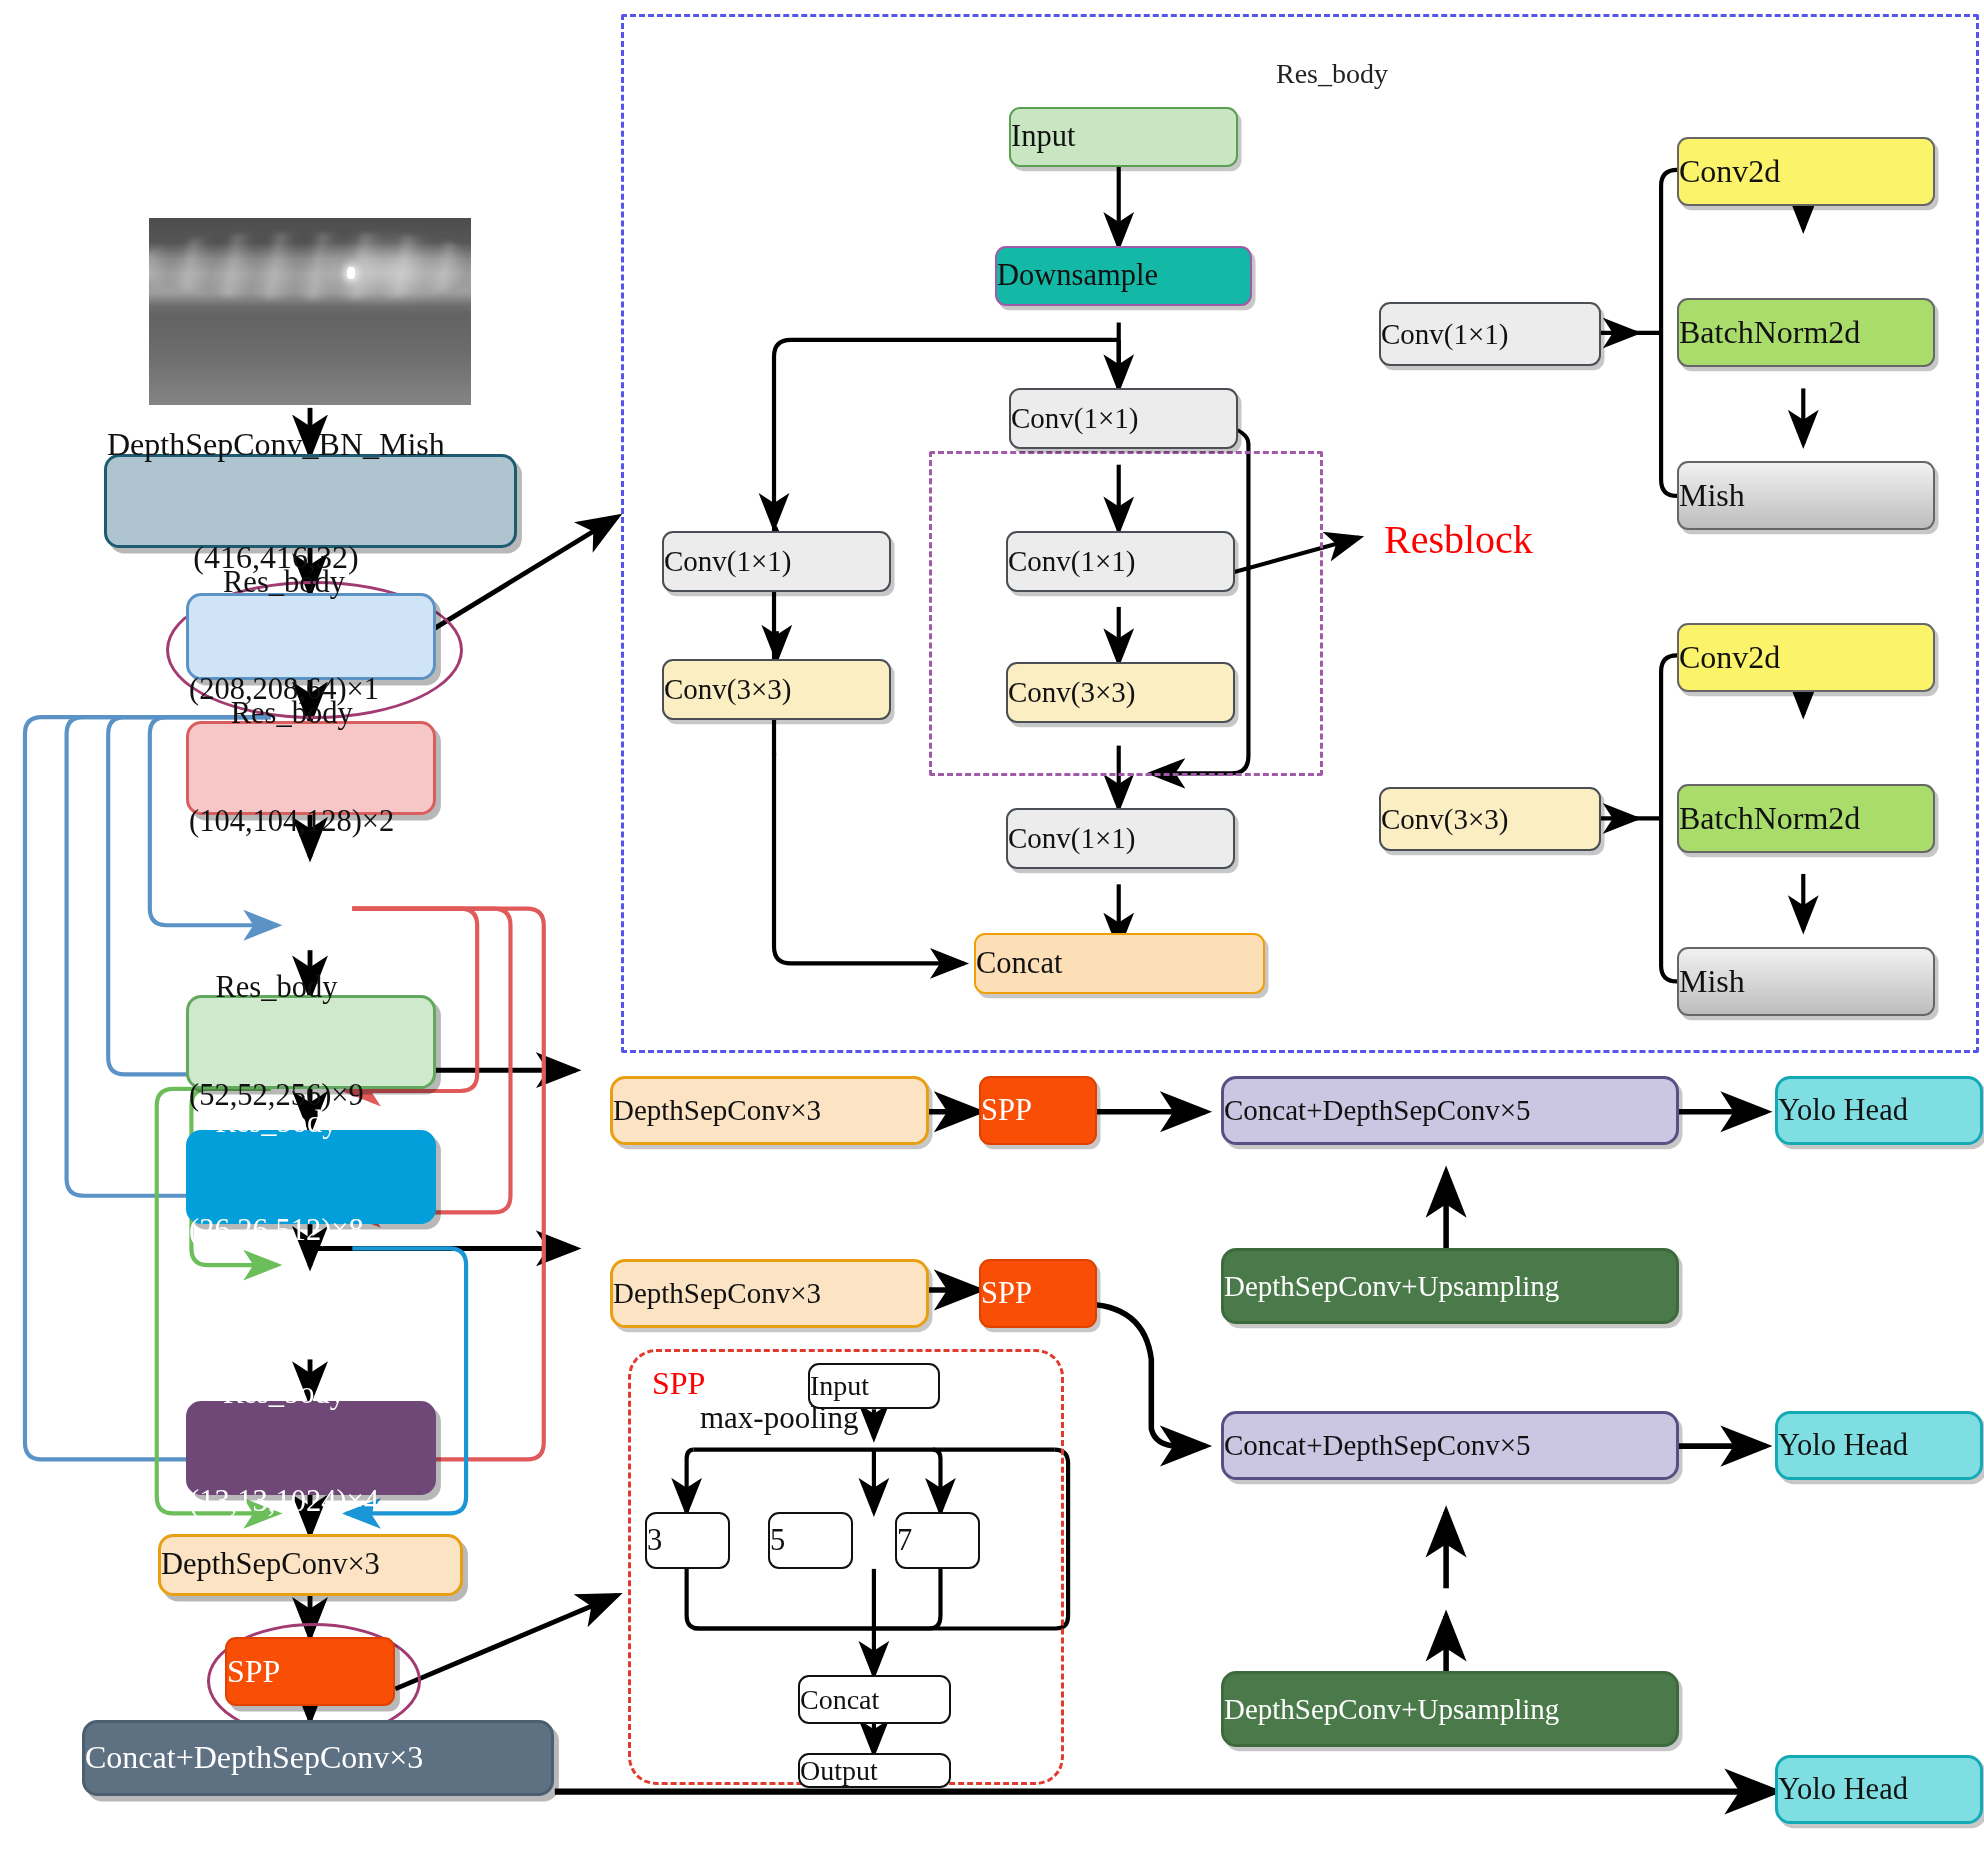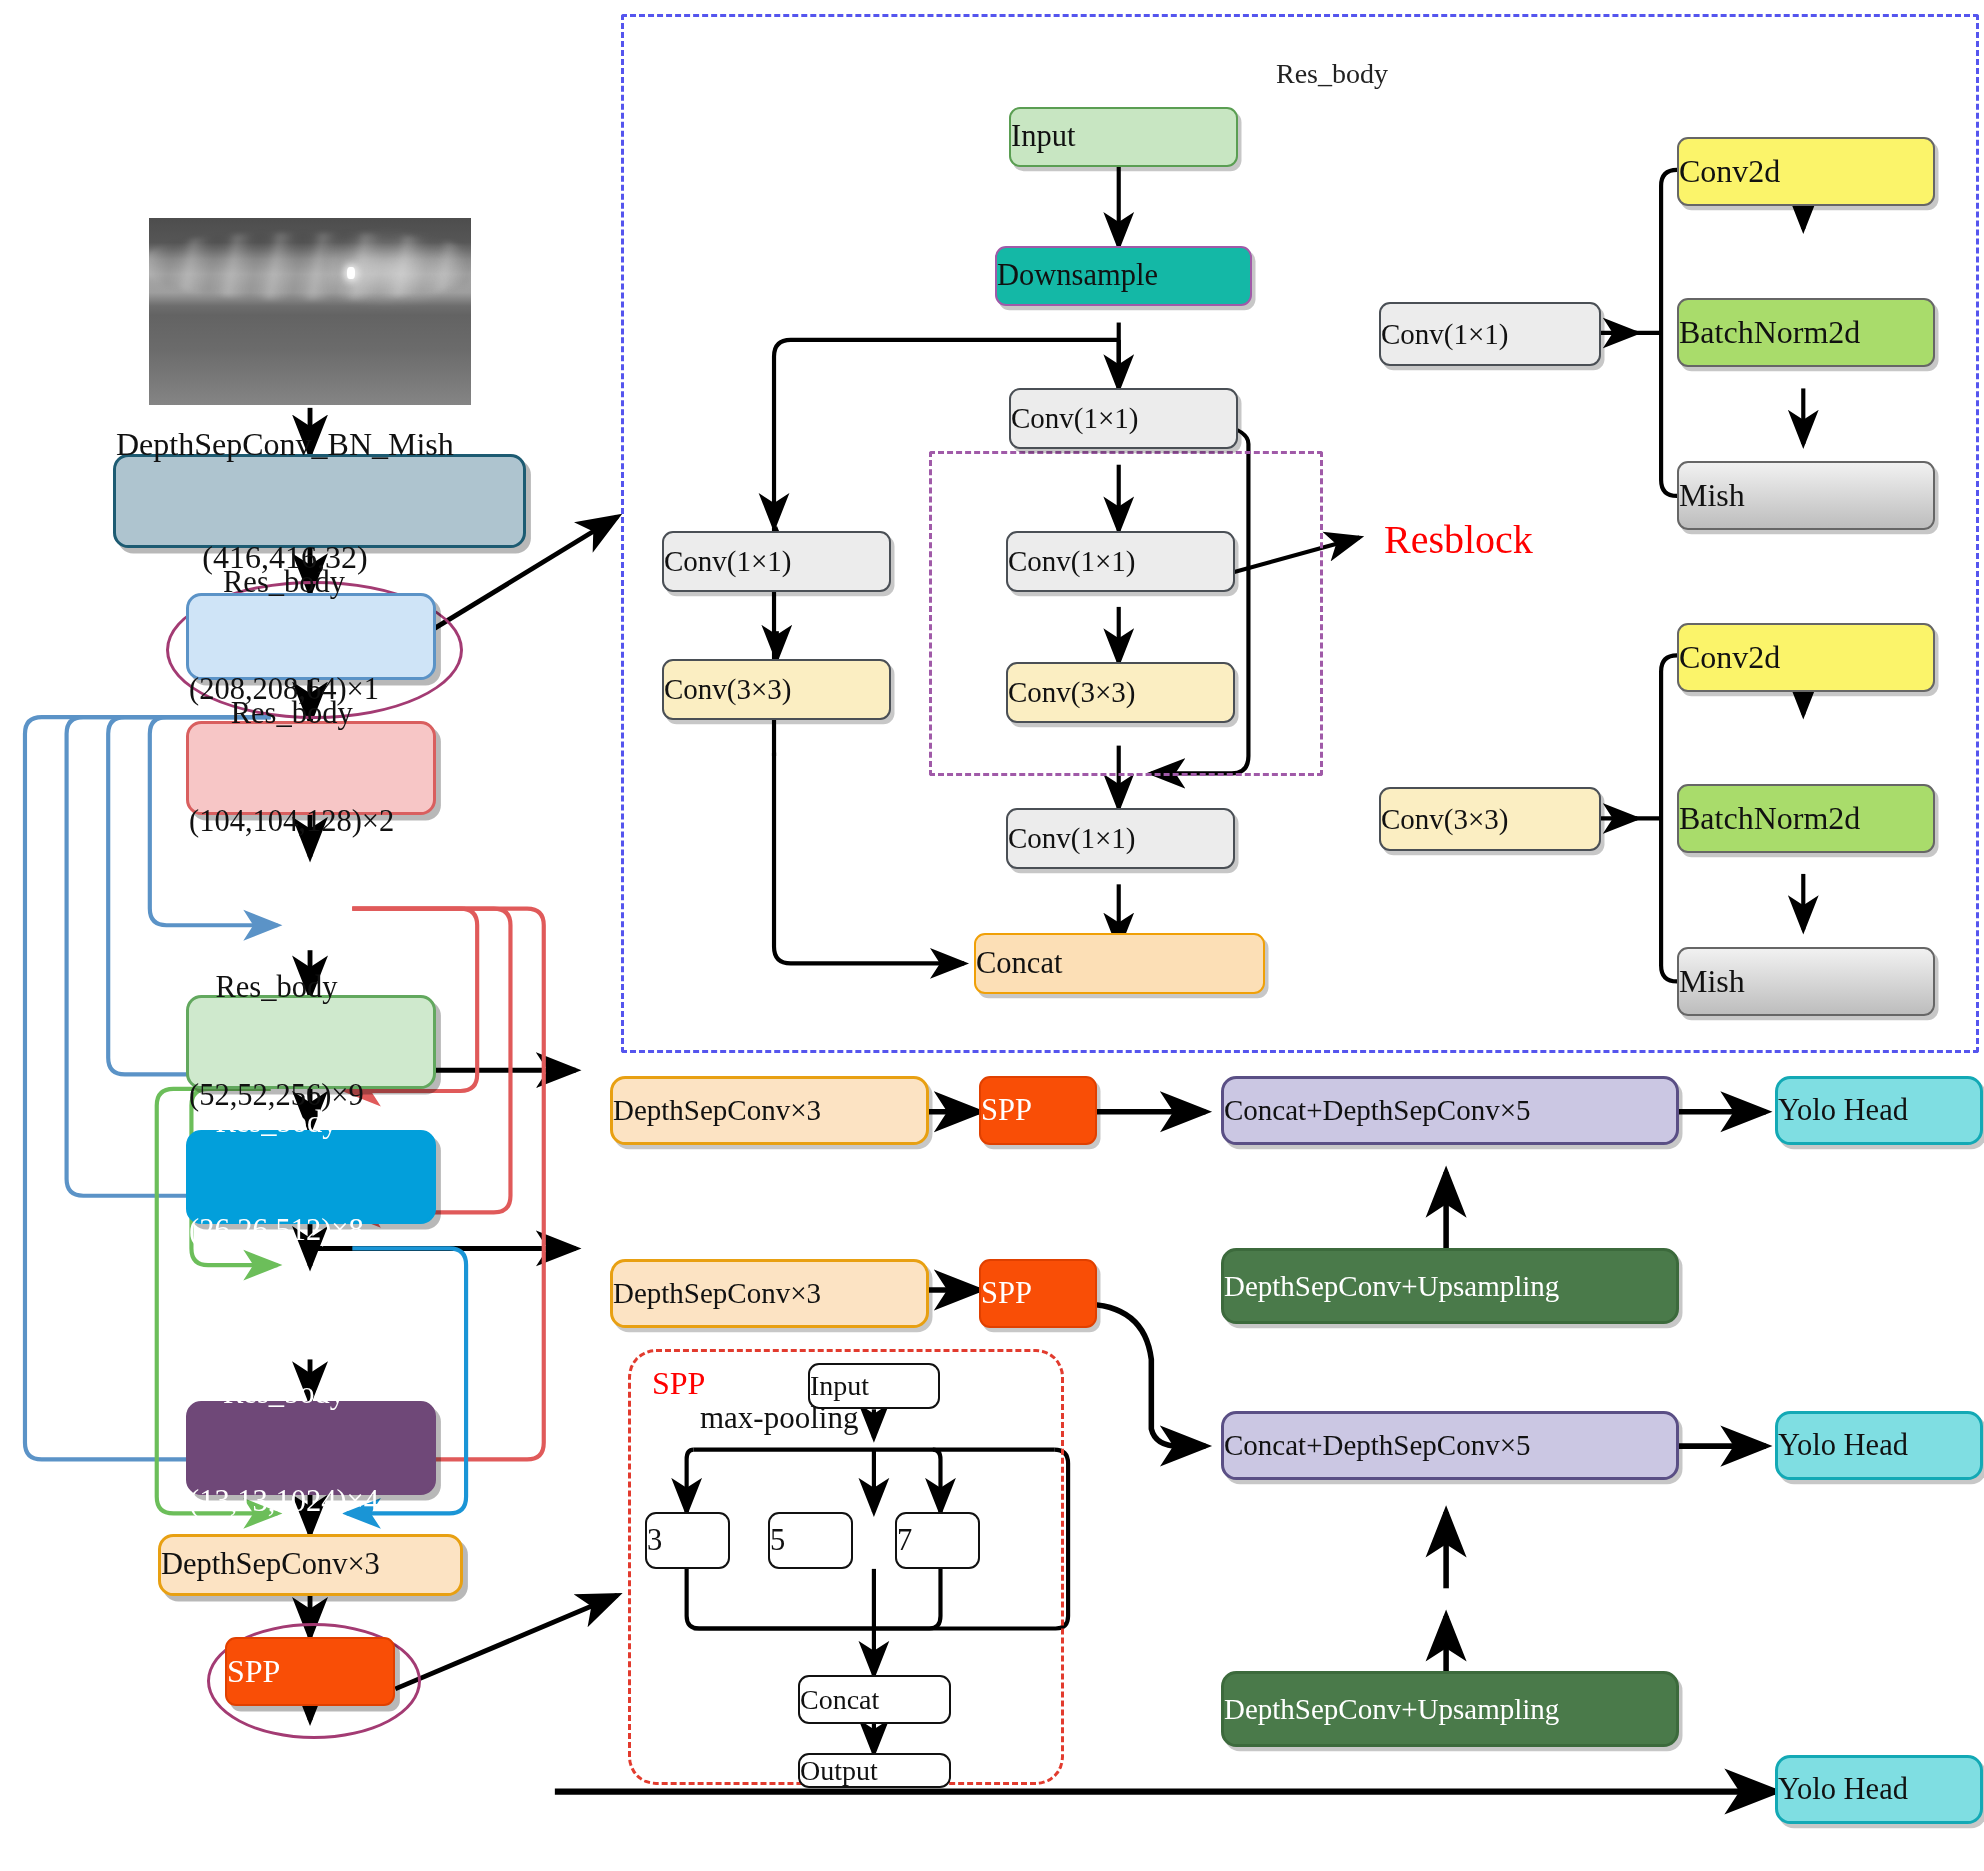--- a/index.html
+++ b/index.html
@@ -174,21 +174,21 @@
   <div class="ellipse" style="left:166px;top:581px;width:291px;height:132px;"></div>
   <div class="ellipse" style="left:207px;top:1623px;width:208px;height:110px;"></div>
 
   <div class="weldimg" style="left:149px;top:218px;width:322px;height:187px;">
     <div class="base"></div>
       <div class="ripples"></div>
       <div class="glow"></div>
       <div class="spot"></div>
   </div>
 
-  <div class="node rbox shadow" style="left:113px;top:454px;width:413px;height:94px;background:#aec4cf;border-color:#1d5b72;font-size:32px;color:#111;">
+  <div class="node rbox shadow" style="left:104px;top:454px;width:413px;height:94px;background:#aec4cf;border-color:#1d5b72;font-size:32px;color:#111;">
     <span><span>DepthSepConv_BN_Mish</span><br>
           <span>(416,416,32)</span></span>
   </div>
 
   <div class="node rbox shadow" style="left:186px;top:593px;width:250px;height:87px;background:#cfe4f7;border-color:#5b93c7;font-size:30.5px;color:#111;">
     <span><span>Res_body</span><br>
           <span>(208,208,64)×1</span></span>
   </div>
 
   <div class="node rbox shadow" style="left:186px;top:721px;width:250px;height:94px;background:#f7c6c6;border-color:#d95f5f;font-size:30.5px;color:#111;">
@@ -212,20 +212,23 @@
   </div>
 
   <div class="node rbox shadow" style="left:158px;top:1534px;width:305px;height:62px;background:#fce3c3;border-color:#e8a012;font-size:30.5px;color:#111;">
     <span>DepthSepConv×3</span>
   </div>
 
   <div class="node rbox-s shadow" style="left:225px;top:1637px;width:170px;height:69px;background:#f94e06;border-color:#e04000;font-size:32px;color:#fff;">
     <span>SPP</span>
   </div>
 
+  <div class="node rbox shadow" style="left:82px;top:1720px;width:472px;height:76px;background:#5d7183;border-color:#4c5f70;font-size:32px;color:#fff;">
+    <span>Concat+DepthSepConv×3</span>
+  </div>
 
   <div class="node blacklabel redlabel" style="left:1276px;top:49px;width:277px;height:49px;justify-content:flex-start;">
     <span>Res_body</span>
   </div>
 
   <div class="node rbox-s lshadow" style="left:1009px;top:107px;width:229px;height:60px;background:#c8e6c2;border-color:#5a9e52;font-size:30.5px;color:#111;">
     <span>Input</span>
   </div>
 
   <div class="node rbox-s lshadow" style="left:995px;top:246px;width:257px;height:60px;background:#14b8a6;border-color:#a05aa8;font-size:30.5px;color:#111;">

